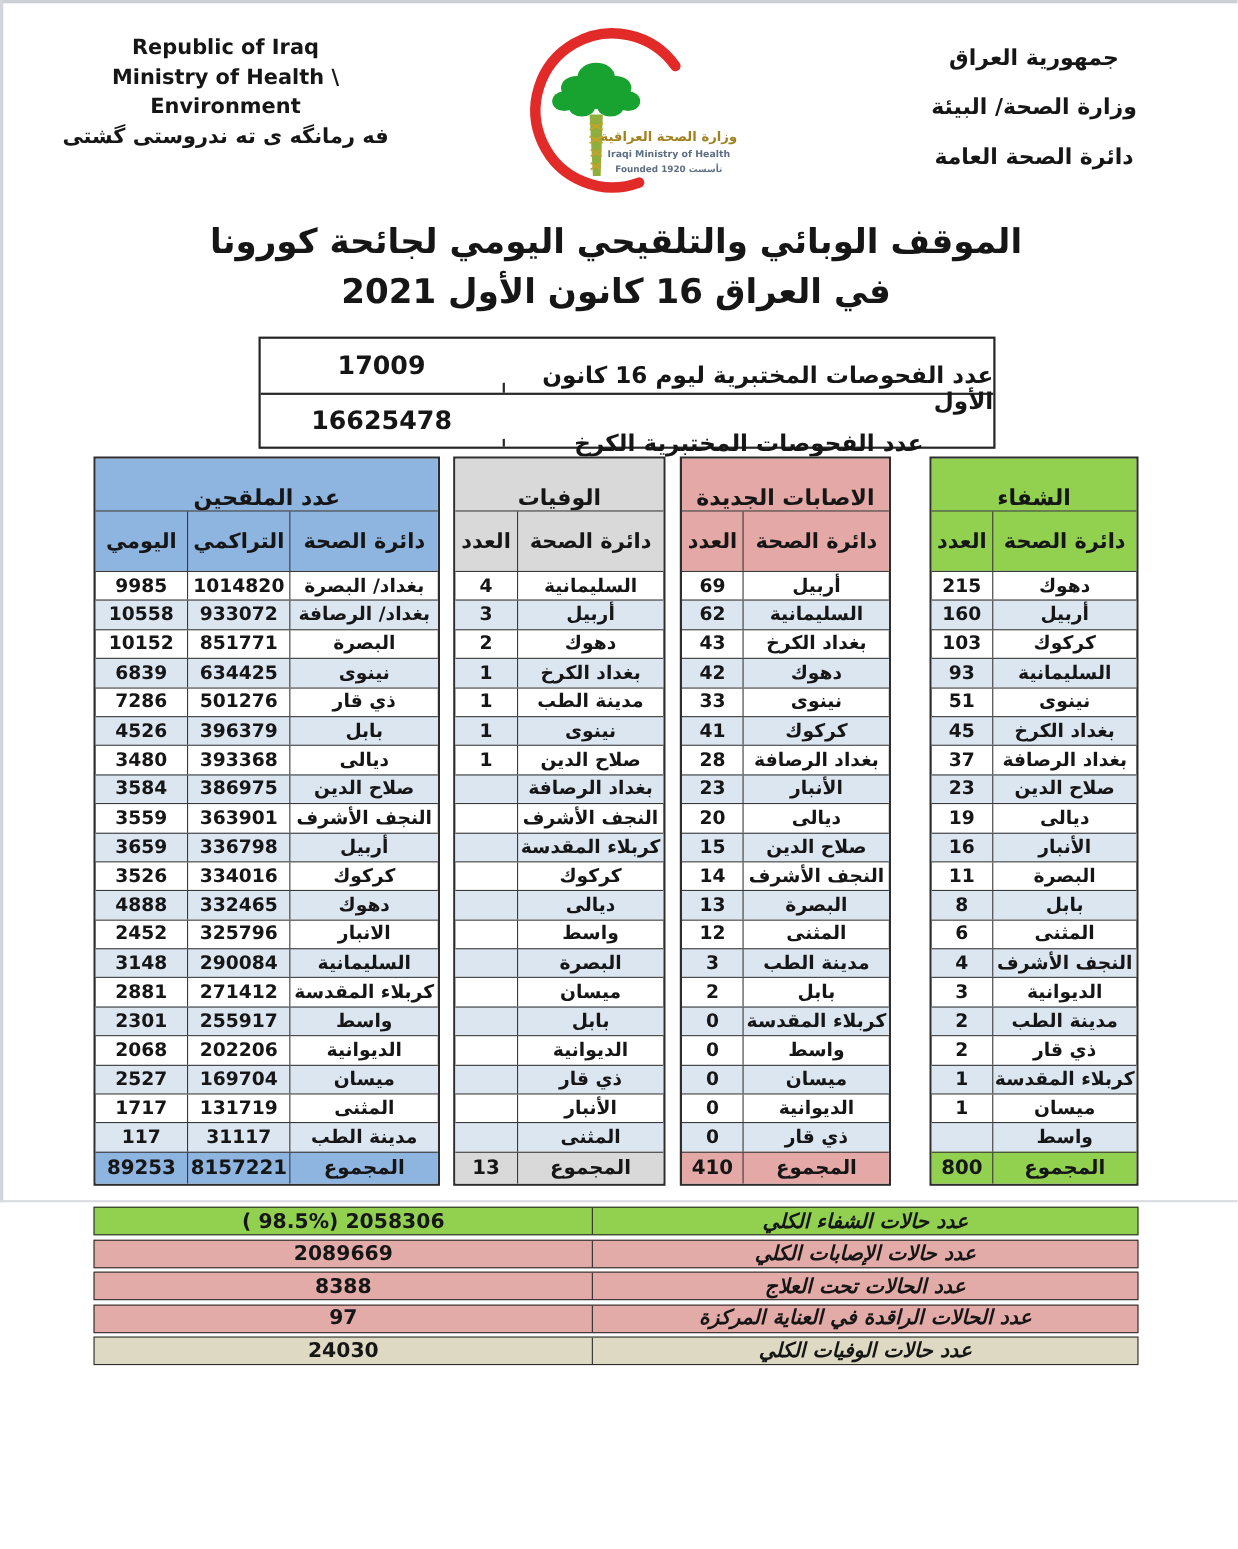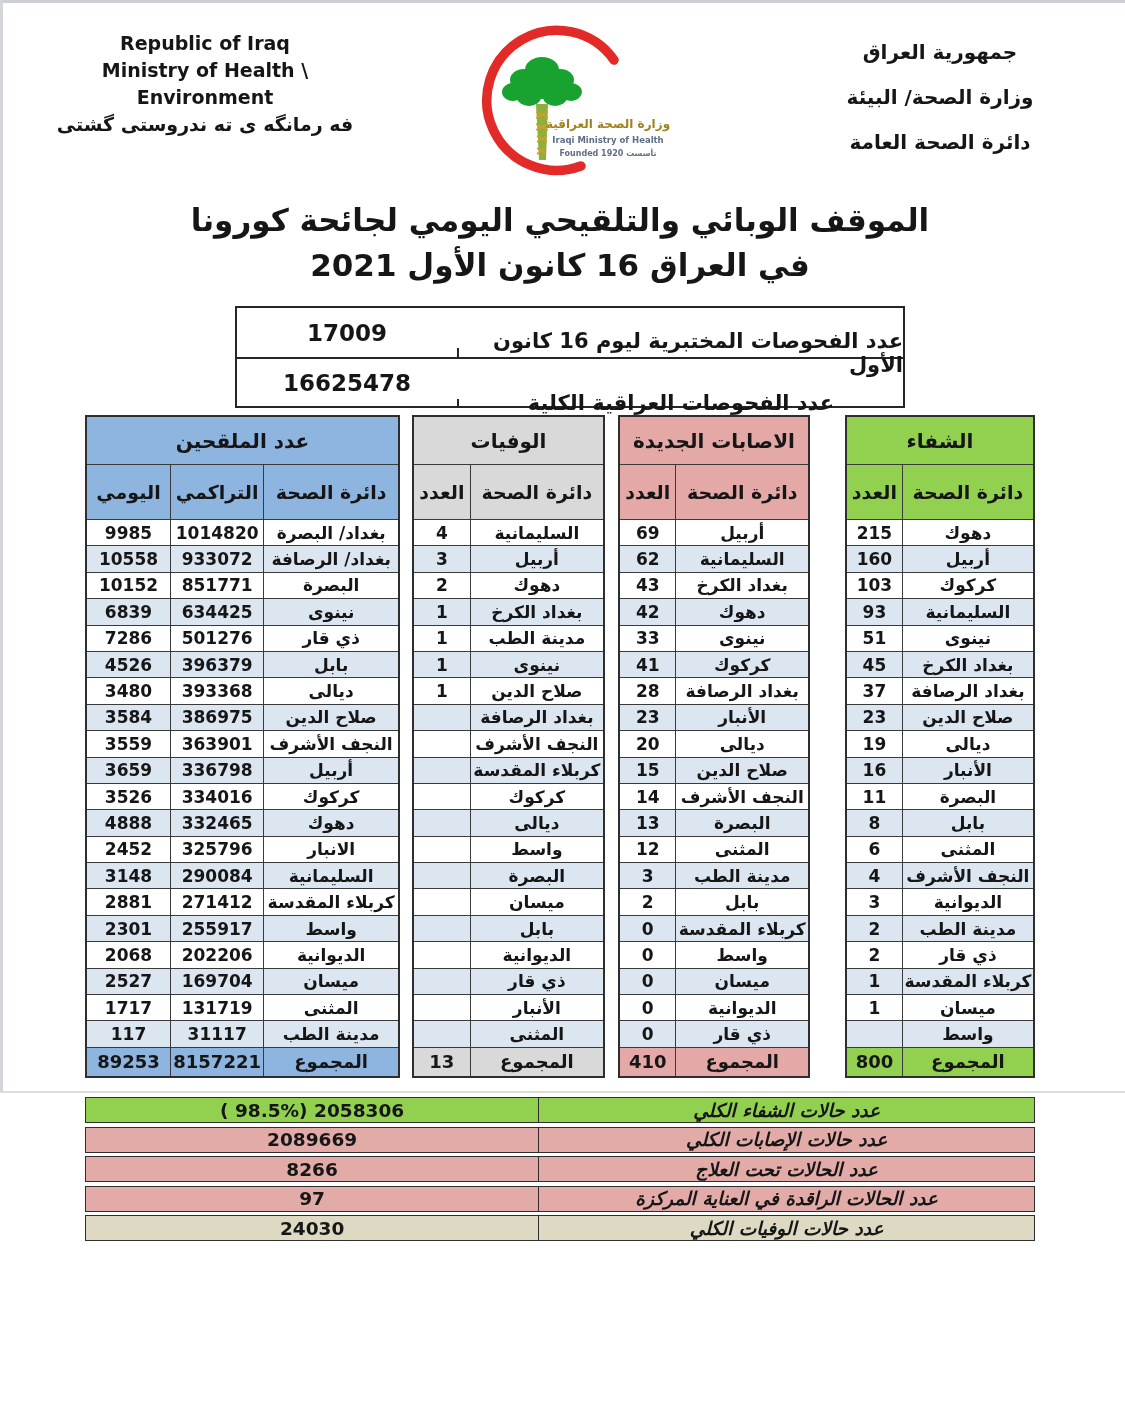--- a/index.html
+++ b/index.html
@@ -33,21 +33,21 @@
 
   
   .tables{position:absolute;left:85px;top:415px;width:950px;display:flex;direction:rtl;}
   .gtable{border:2px solid #2e2e2e;box-sizing:border-box;background:#fff;}
   .gtable .trow{display:flex;box-sizing:border-box;}
   .gtable .trow + .trow, .gtable .rows .trow, .gtable .total-row{border-top:1.6px solid #3a3a3a;}
   .gtable > .trow:first-child{border-top:none;}
   .gtable .cell{display:flex;align-items:center;justify-content:center;
                 font-weight:bold;box-sizing:border-box;overflow:hidden;white-space:nowrap;}
   .gtable .cell + .cell{border-right:1.6px solid #3a3a3a;}
-  .title-row{height:47px;}
+  .title-row{height:47px;align-items:flex-end;}
   .title-row .cell{flex:1;font-size:20px;}
   .head-row{height:55px;}
   .head-row .cell{font-size:19px;}
   .rows .trow{height:26.4px;}
   .rows .cell{font-size:17px;}
   .total-row{height:29px;}
   .total-row .cell{font-size:18px;}
   .alt{background:#DCE6F1;}
 
   .t-recovery{width:190px;margin-left:35px;}
@@ -123,21 +123,21 @@
     <div>الموقف الوبائي والتلقيحي اليومي لجائحة كورونا</div>
     <div>في العراق  16  كانون الأول 2021</div>
   </div>
 
   <div class="tests">
     <div class="trow">
       <div class="cell label">عدد الفحوصات المختبرية  ليوم 16 كانون الأول</div>
       <div class="cell value">17009</div>
     </div>
     <div class="trow">
-      <div class="cell label">عدد الفحوصات العراقية الكلية</div>
+      <div class="cell label">عدد الفحوصات المختبرية الكرخ</div>
       <div class="cell value">16625478</div>
     </div>
   </div>
 
   <div class="tables">
 
     <div class="gtable t-recovery">
       <div class="trow title-row">
         <div class="cell">الشفاء</div>
       </div>
@@ -626,21 +626,21 @@
     <div class="scell value">( 98.5%)  2058306</div>
   </div>
 
   <div class="srow tone-pink">
     <div class="scell label">عدد حالات الإصابات الكلي</div>
     <div class="scell value">2089669</div>
   </div>
 
   <div class="srow tone-pink">
     <div class="scell label">عدد الحالات تحت العلاج</div>
-    <div class="scell value">8266</div>
+    <div class="scell value">8388</div>
   </div>
 
   <div class="srow tone-pink">
     <div class="scell label">عدد الحالات الراقدة في العناية المركزة</div>
     <div class="scell value">97</div>
   </div>
 
   <div class="srow tone-tan">
     <div class="scell label">عدد حالات الوفيات الكلي</div>
     <div class="scell value">24030</div>

